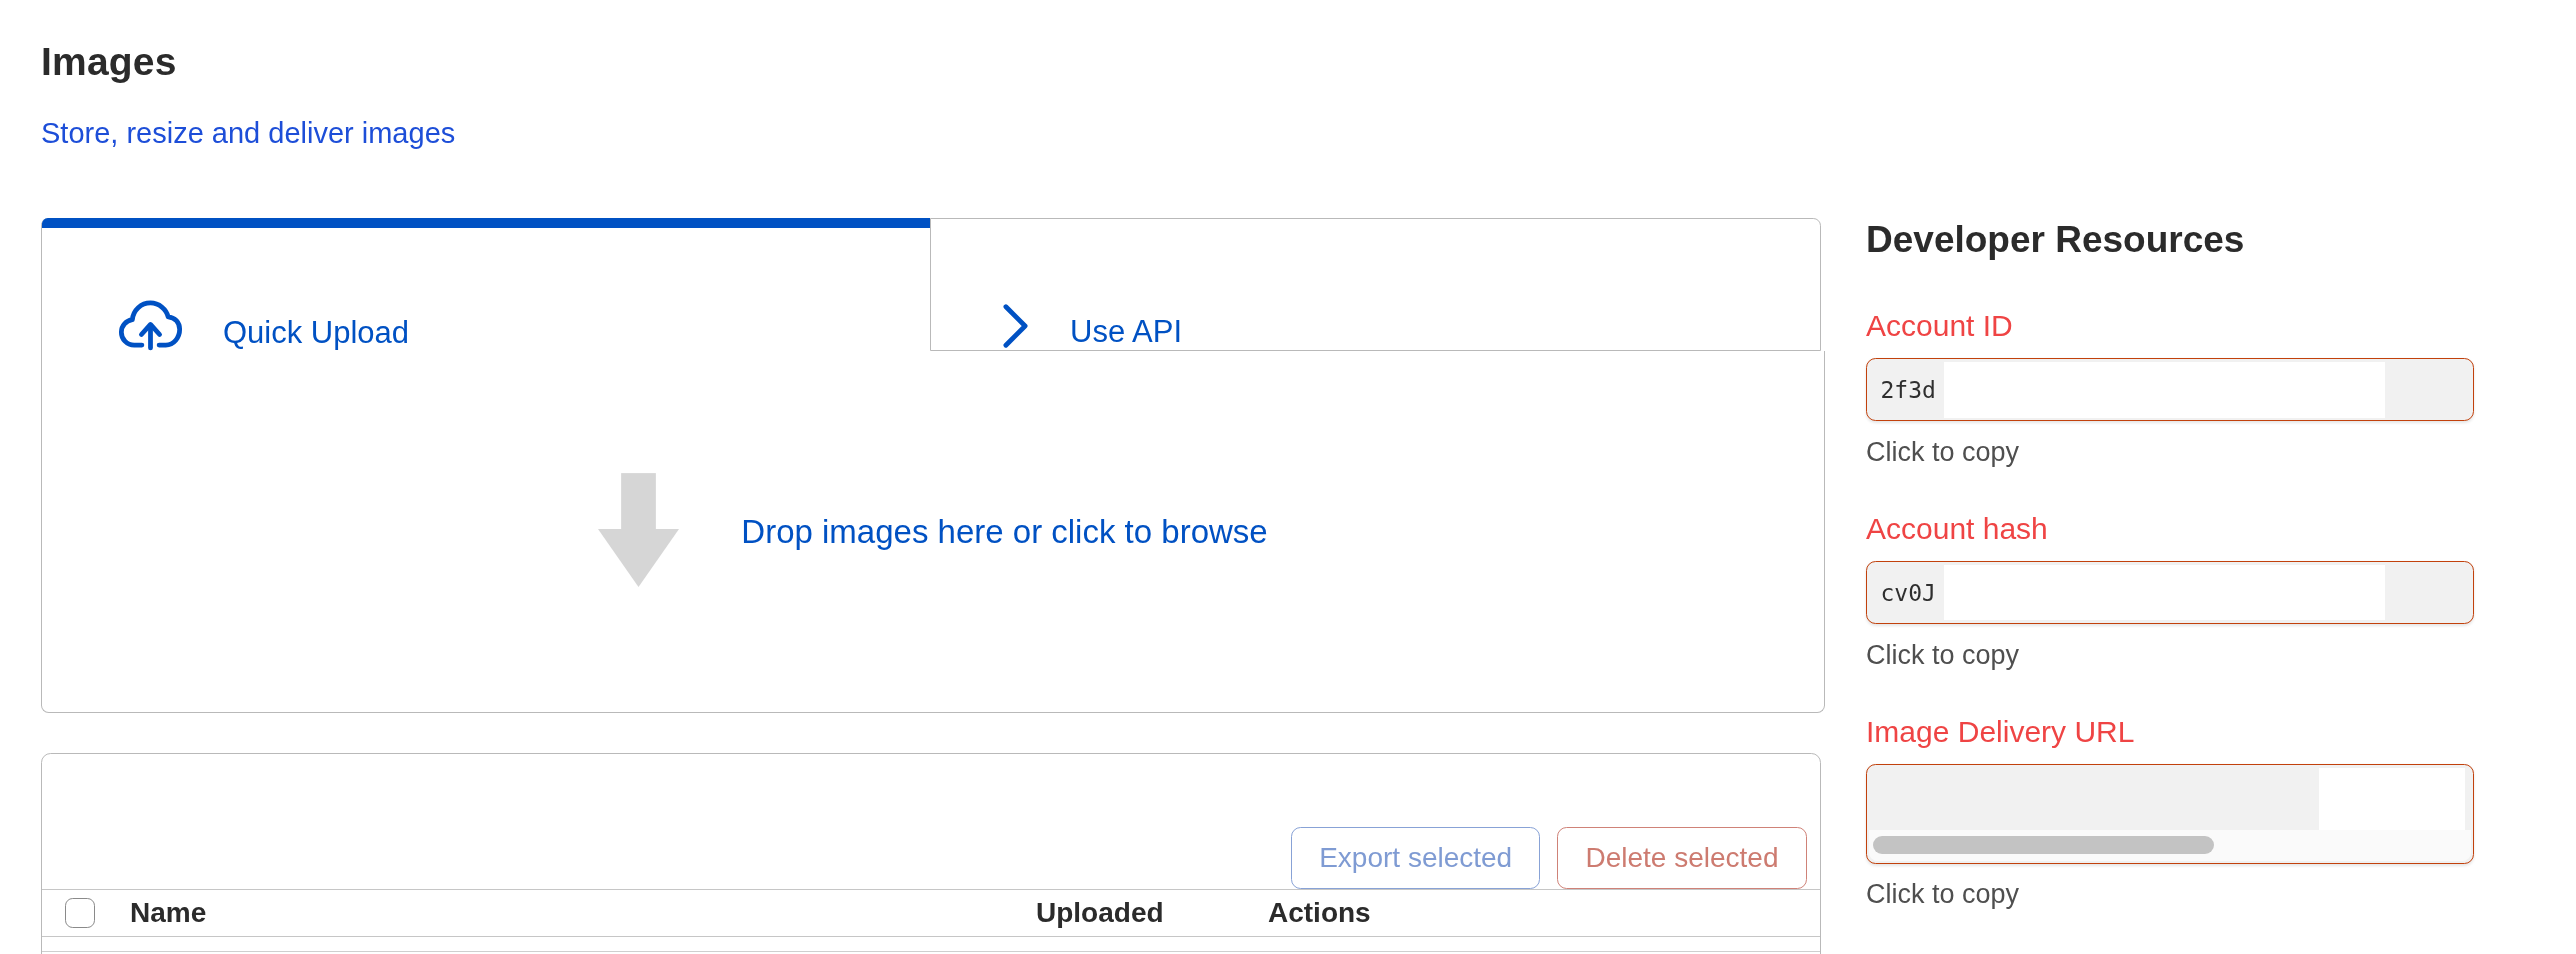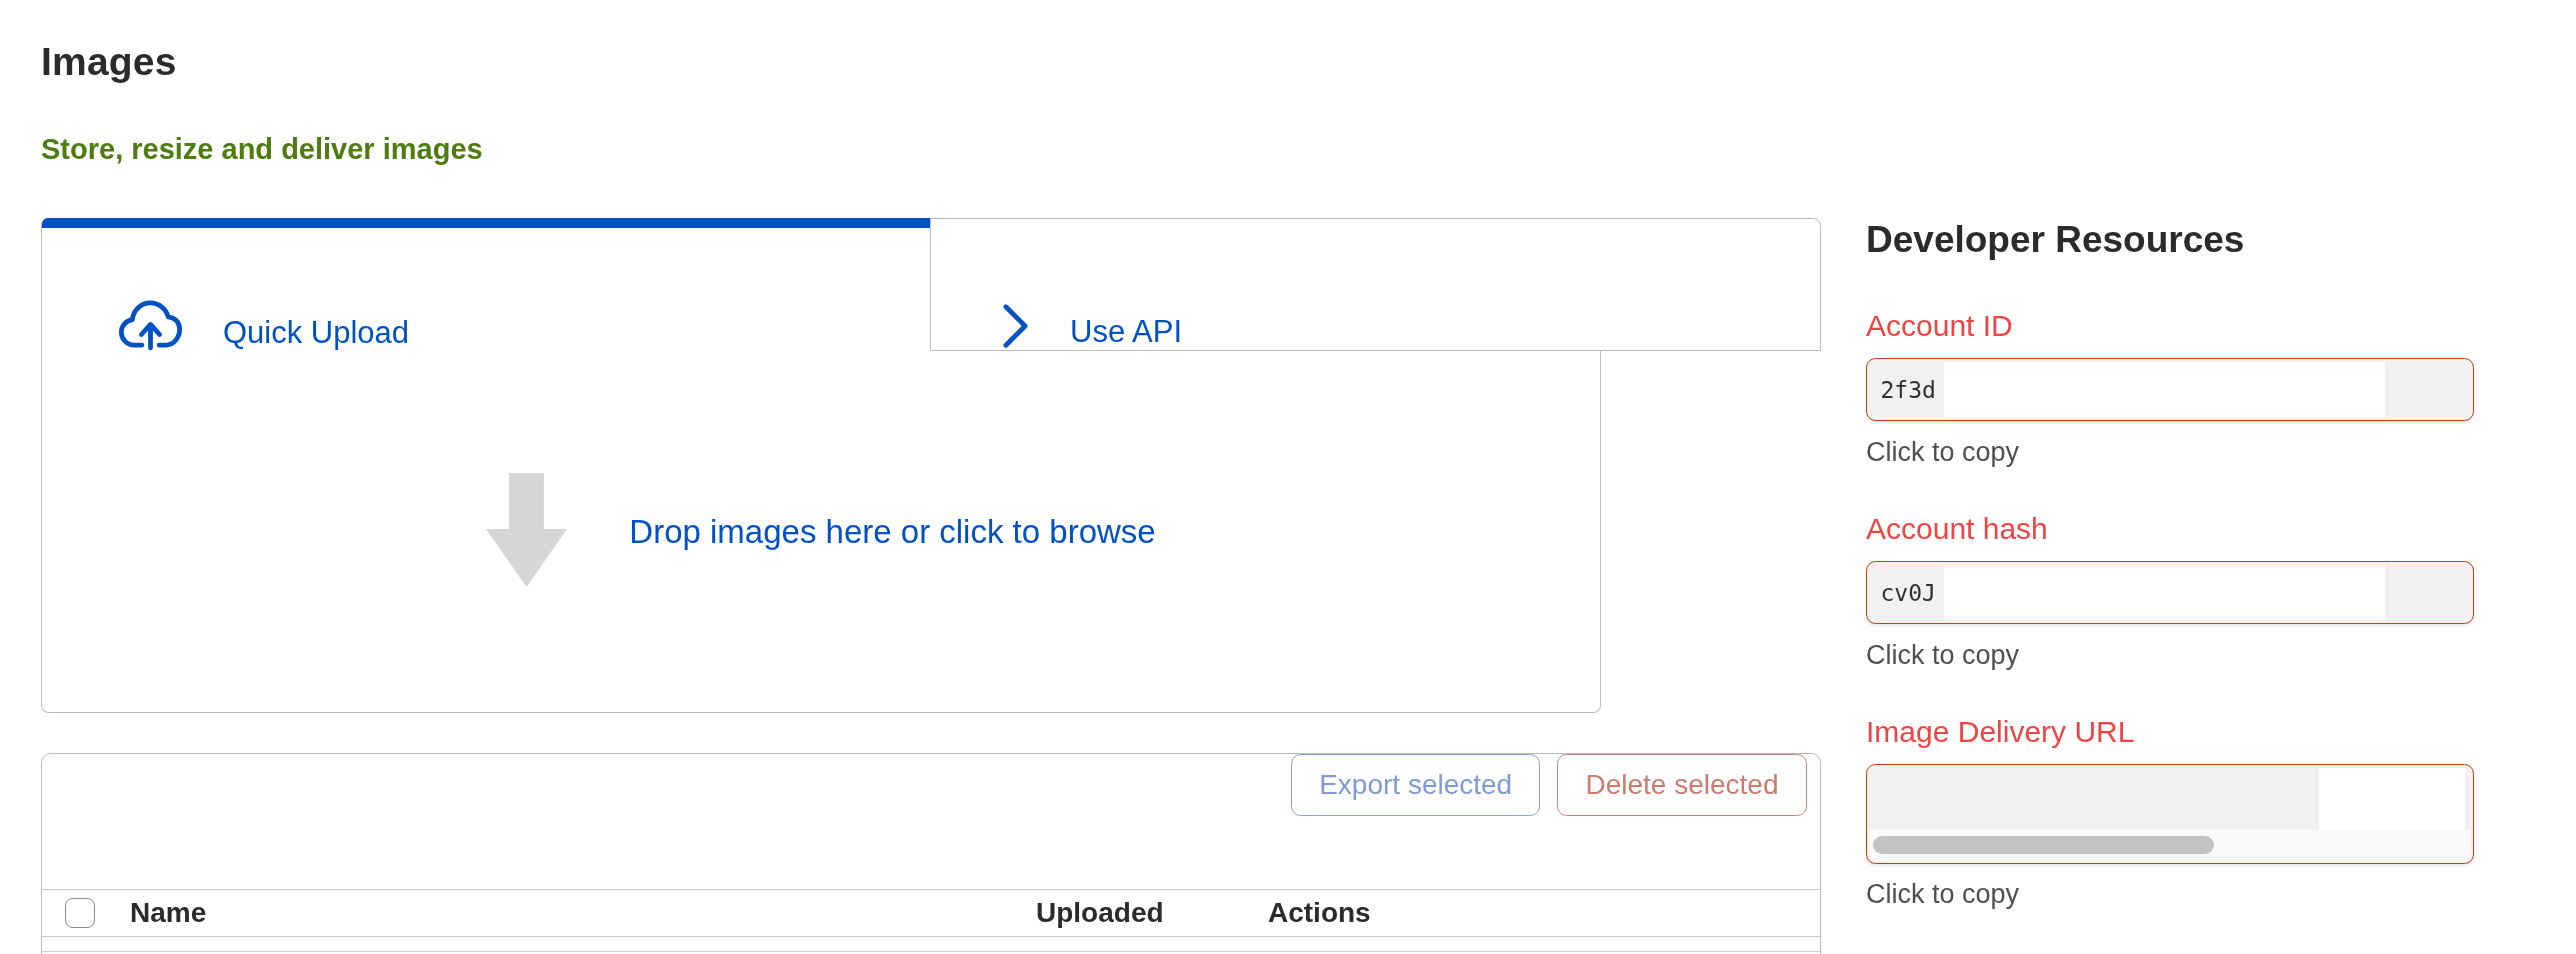--- a/index.html
+++ b/index.html
@@ -1,41 +1,41 @@
 <!DOCTYPE html>
 <html><head>
 <meta charset="utf-8">
 <style>
   * { margin:0; padding:0; box-sizing:border-box; }
   html,body { width:2576px; height:954px; overflow:hidden; background:#ffffff;
               font-family:"Liberation Sans","DejaVu Sans",sans-serif; color:#2f2f2f; }
 
   
   .page-title { position:absolute; left:41px; top:40px; font-size:39px; font-weight:700; color:#2b2b2b; letter-spacing:0.2px; }
-  .page-subtitle { position:absolute; left:41px; top:117px; font-size:29px; font-weight:700; color:#4d7c0f;margin-top:16px; }
+  .page-subtitle { position:absolute; left:41px; top:117px; font-size:29px; font-weight:400; color:#1d4ed8; }
 
   .tabs { position:absolute; left:41px; top:218px; width:1780px; height:133px; display:flex; }
   .tab { position:relative; display:flex; align-items:flex-end; background:#fff; cursor:pointer; }
   .tab-quick { width:897px; border-left:1.9px solid #b9b9b9; border-right:0; border-radius:7.7px 0 0 0; }
   .tab-quick .active-bar { position:absolute; top:0; left:0; right:0; height:9.6px; background:#0051c3; border-radius:5.8px 0 0 0; }
   .tab-api { width:899px; border:1.9px solid #b9b9b9; border-radius:0 7.7px 0 0; }
   .tab .icon-wrap { margin-left:76px; display:flex; align-items:center; }
   .tab-api .icon-wrap { margin-left:70px; }
   .tab-label { font-size:31px; color:#0051c3; margin-left:40px; }
 
   
-  .drop-panel { position:absolute; left:41px; top:351px; width:1560px; height:362px;
+  .drop-panel { position:absolute; left:41px; top:351px; width:1784px; height:362px;
                 border:1.9px solid #b9b9b9; border-top:0; border-radius:0 0 7.7px 7.7px;
                 display:flex; align-items:center; justify-content:center; gap:62px; cursor:pointer; }
   .drop-label { font-size:33px; color:#0051c3; }
 
   
   .card { position:absolute; left:41px; top:753px; width:1780px; height:250px;
           border:1.9px solid #b9b9b9; border-radius:9.6px 9.6px 0 0; background:#fff; }
-  .toolbar { position:relative; height:135px; display:flex; justify-content:flex-end; align-items:flex-start; gap:17.3px; padding-right:13.5px; }
+  .toolbar { position:relative; height:135px; display:flex; justify-content:flex-end; align-items:flex-end; gap:17.3px; padding-right:13.5px; }
   .btn { height:62px; padding:0 27px; font-size:28px; background:#fff; border-radius:9.6px;
          font-family:"Liberation Sans","DejaVu Sans",sans-serif; cursor:pointer; }
   .btn-export { color:#7f9bd3; border:1.9px solid #88a2d6; }
   .btn-delete { color:#cd7b70; border:1.9px solid #cf8278; }
   .table-head { height:48px; border-top:1.9px solid #c6c6c6; border-bottom:1.9px solid #c6c6c6;
                 position:relative; display:flex; align-items:center; font-weight:700; font-size:28px; color:#2b2b2b; }
   .checkbox { position:absolute; left:23px; width:30px; height:30px; border:1.9px solid #8a8a8a; border-radius:7.7px; background:#fff; cursor:pointer; }
   .col-name { position:absolute; left:88px; }
   .col-uploaded { position:absolute; left:994px; }
   .col-actions { position:absolute; left:1226px; }

